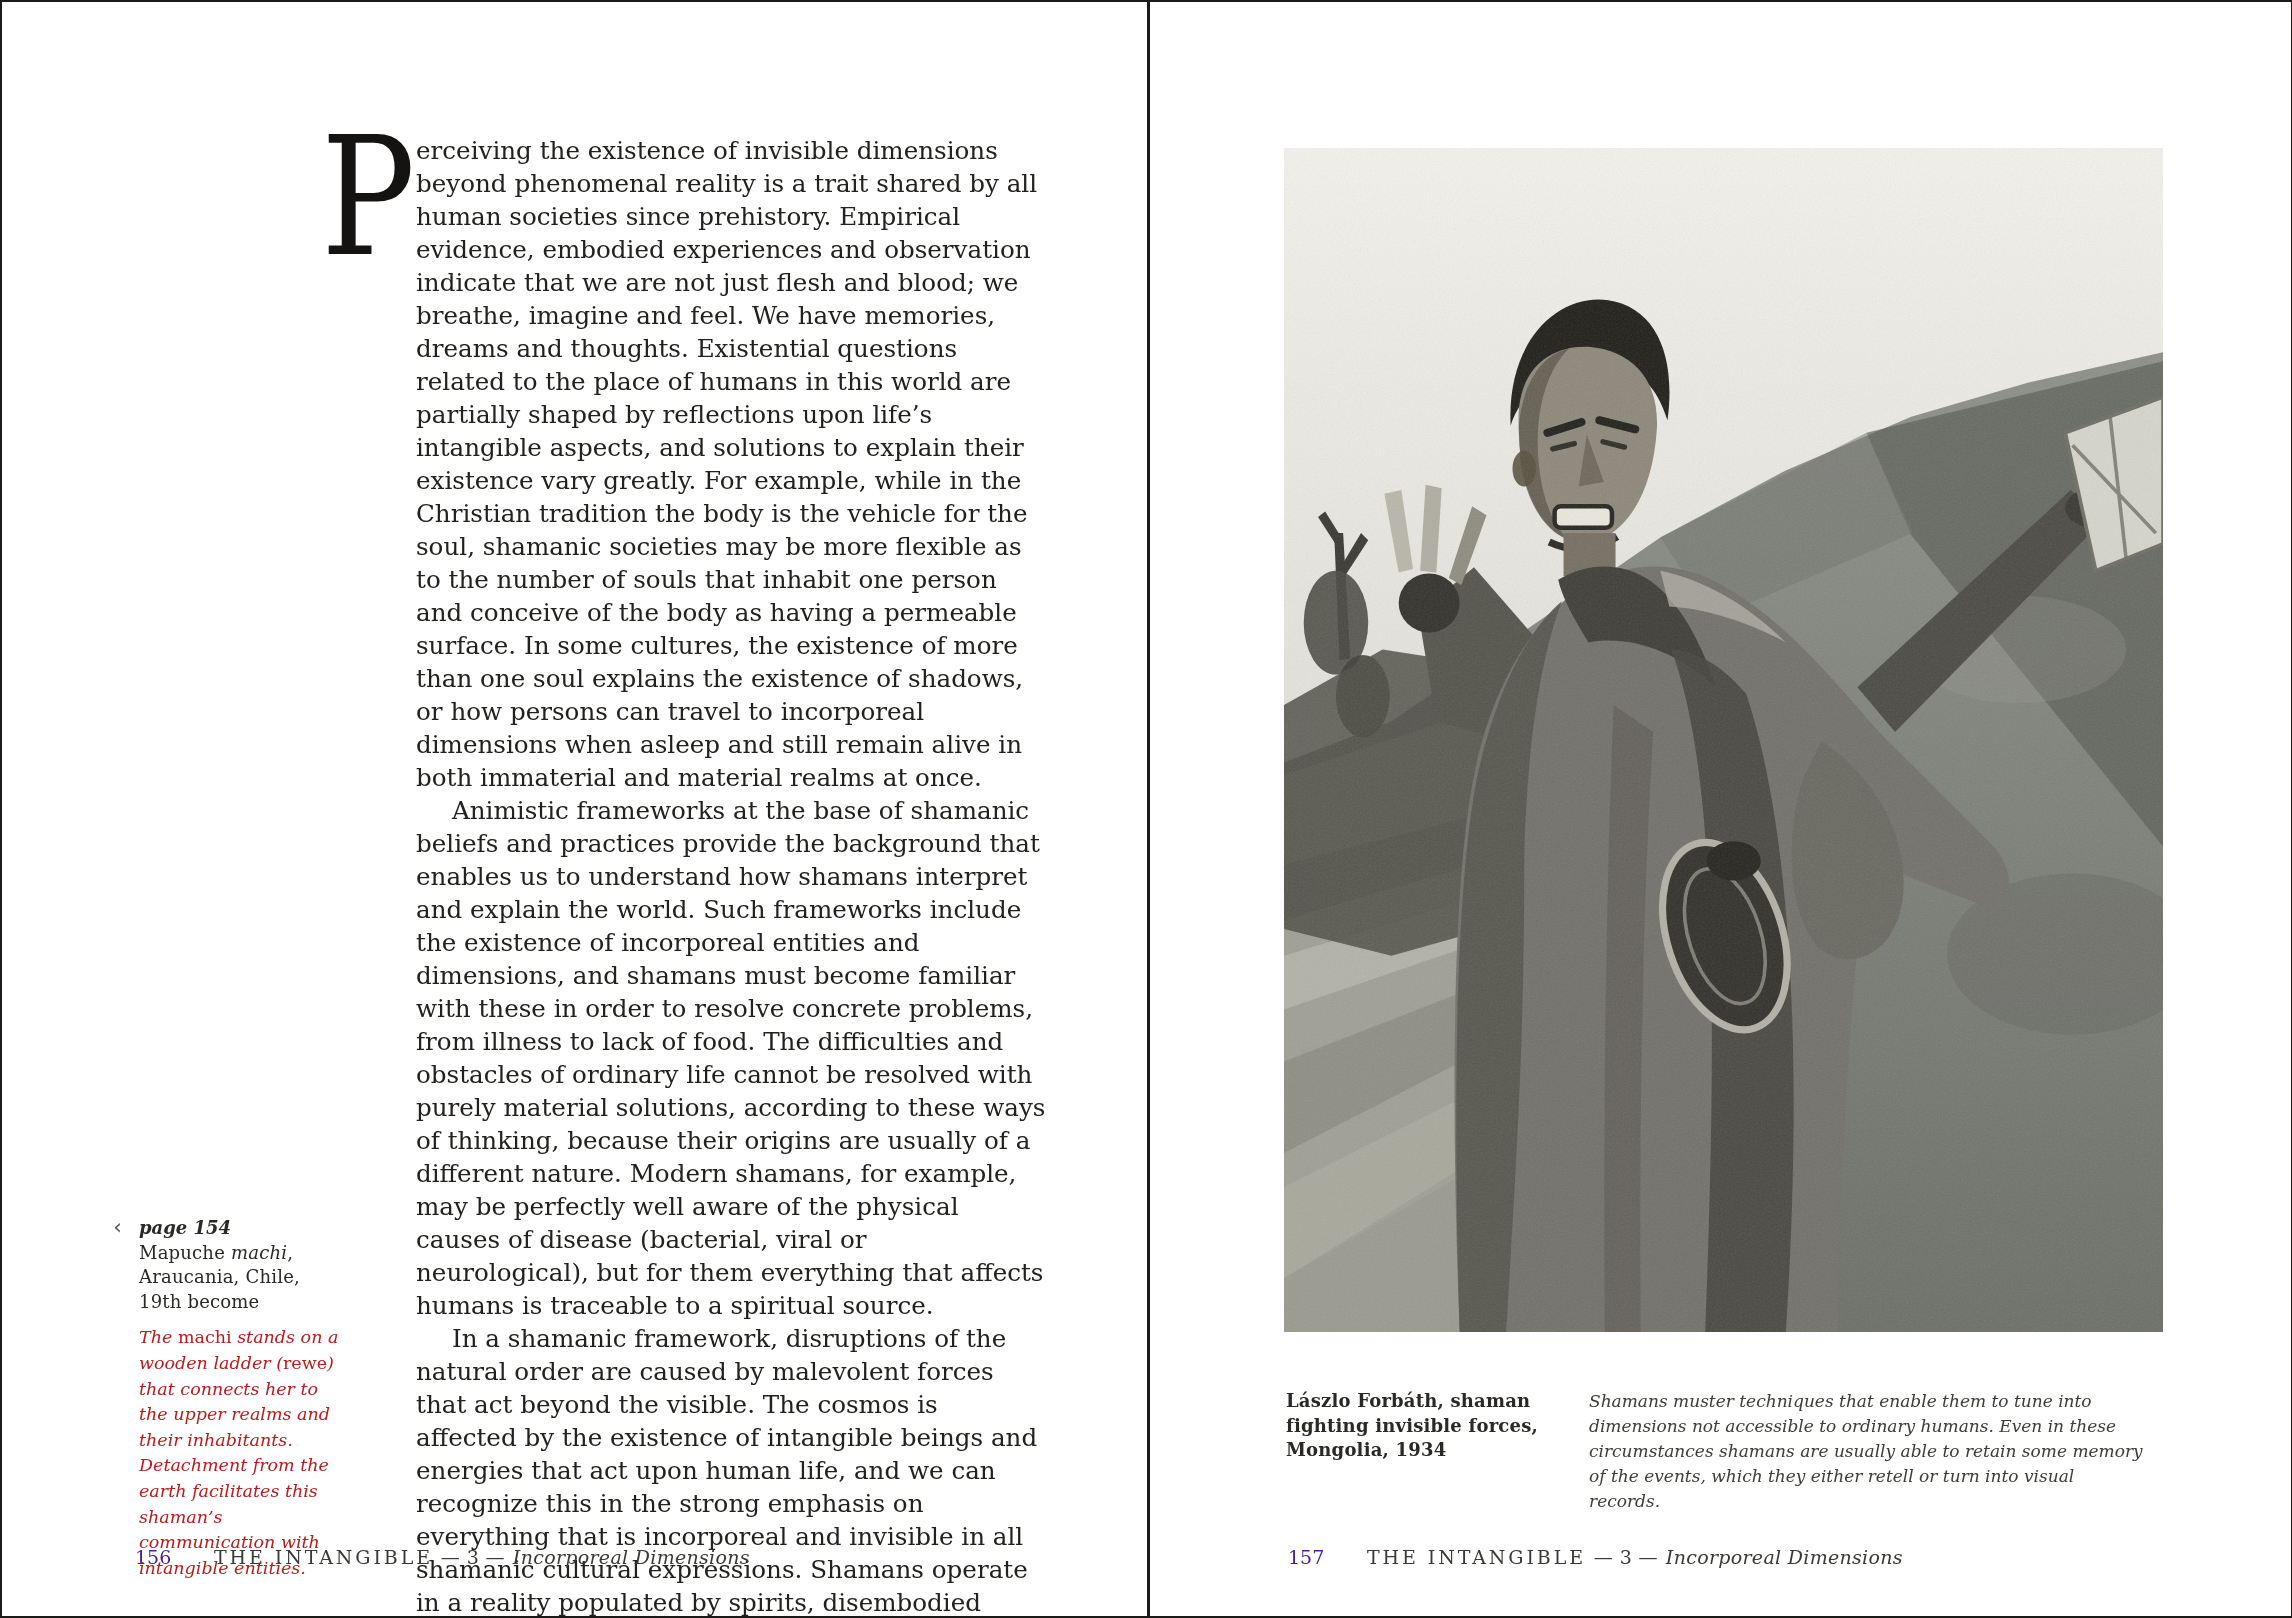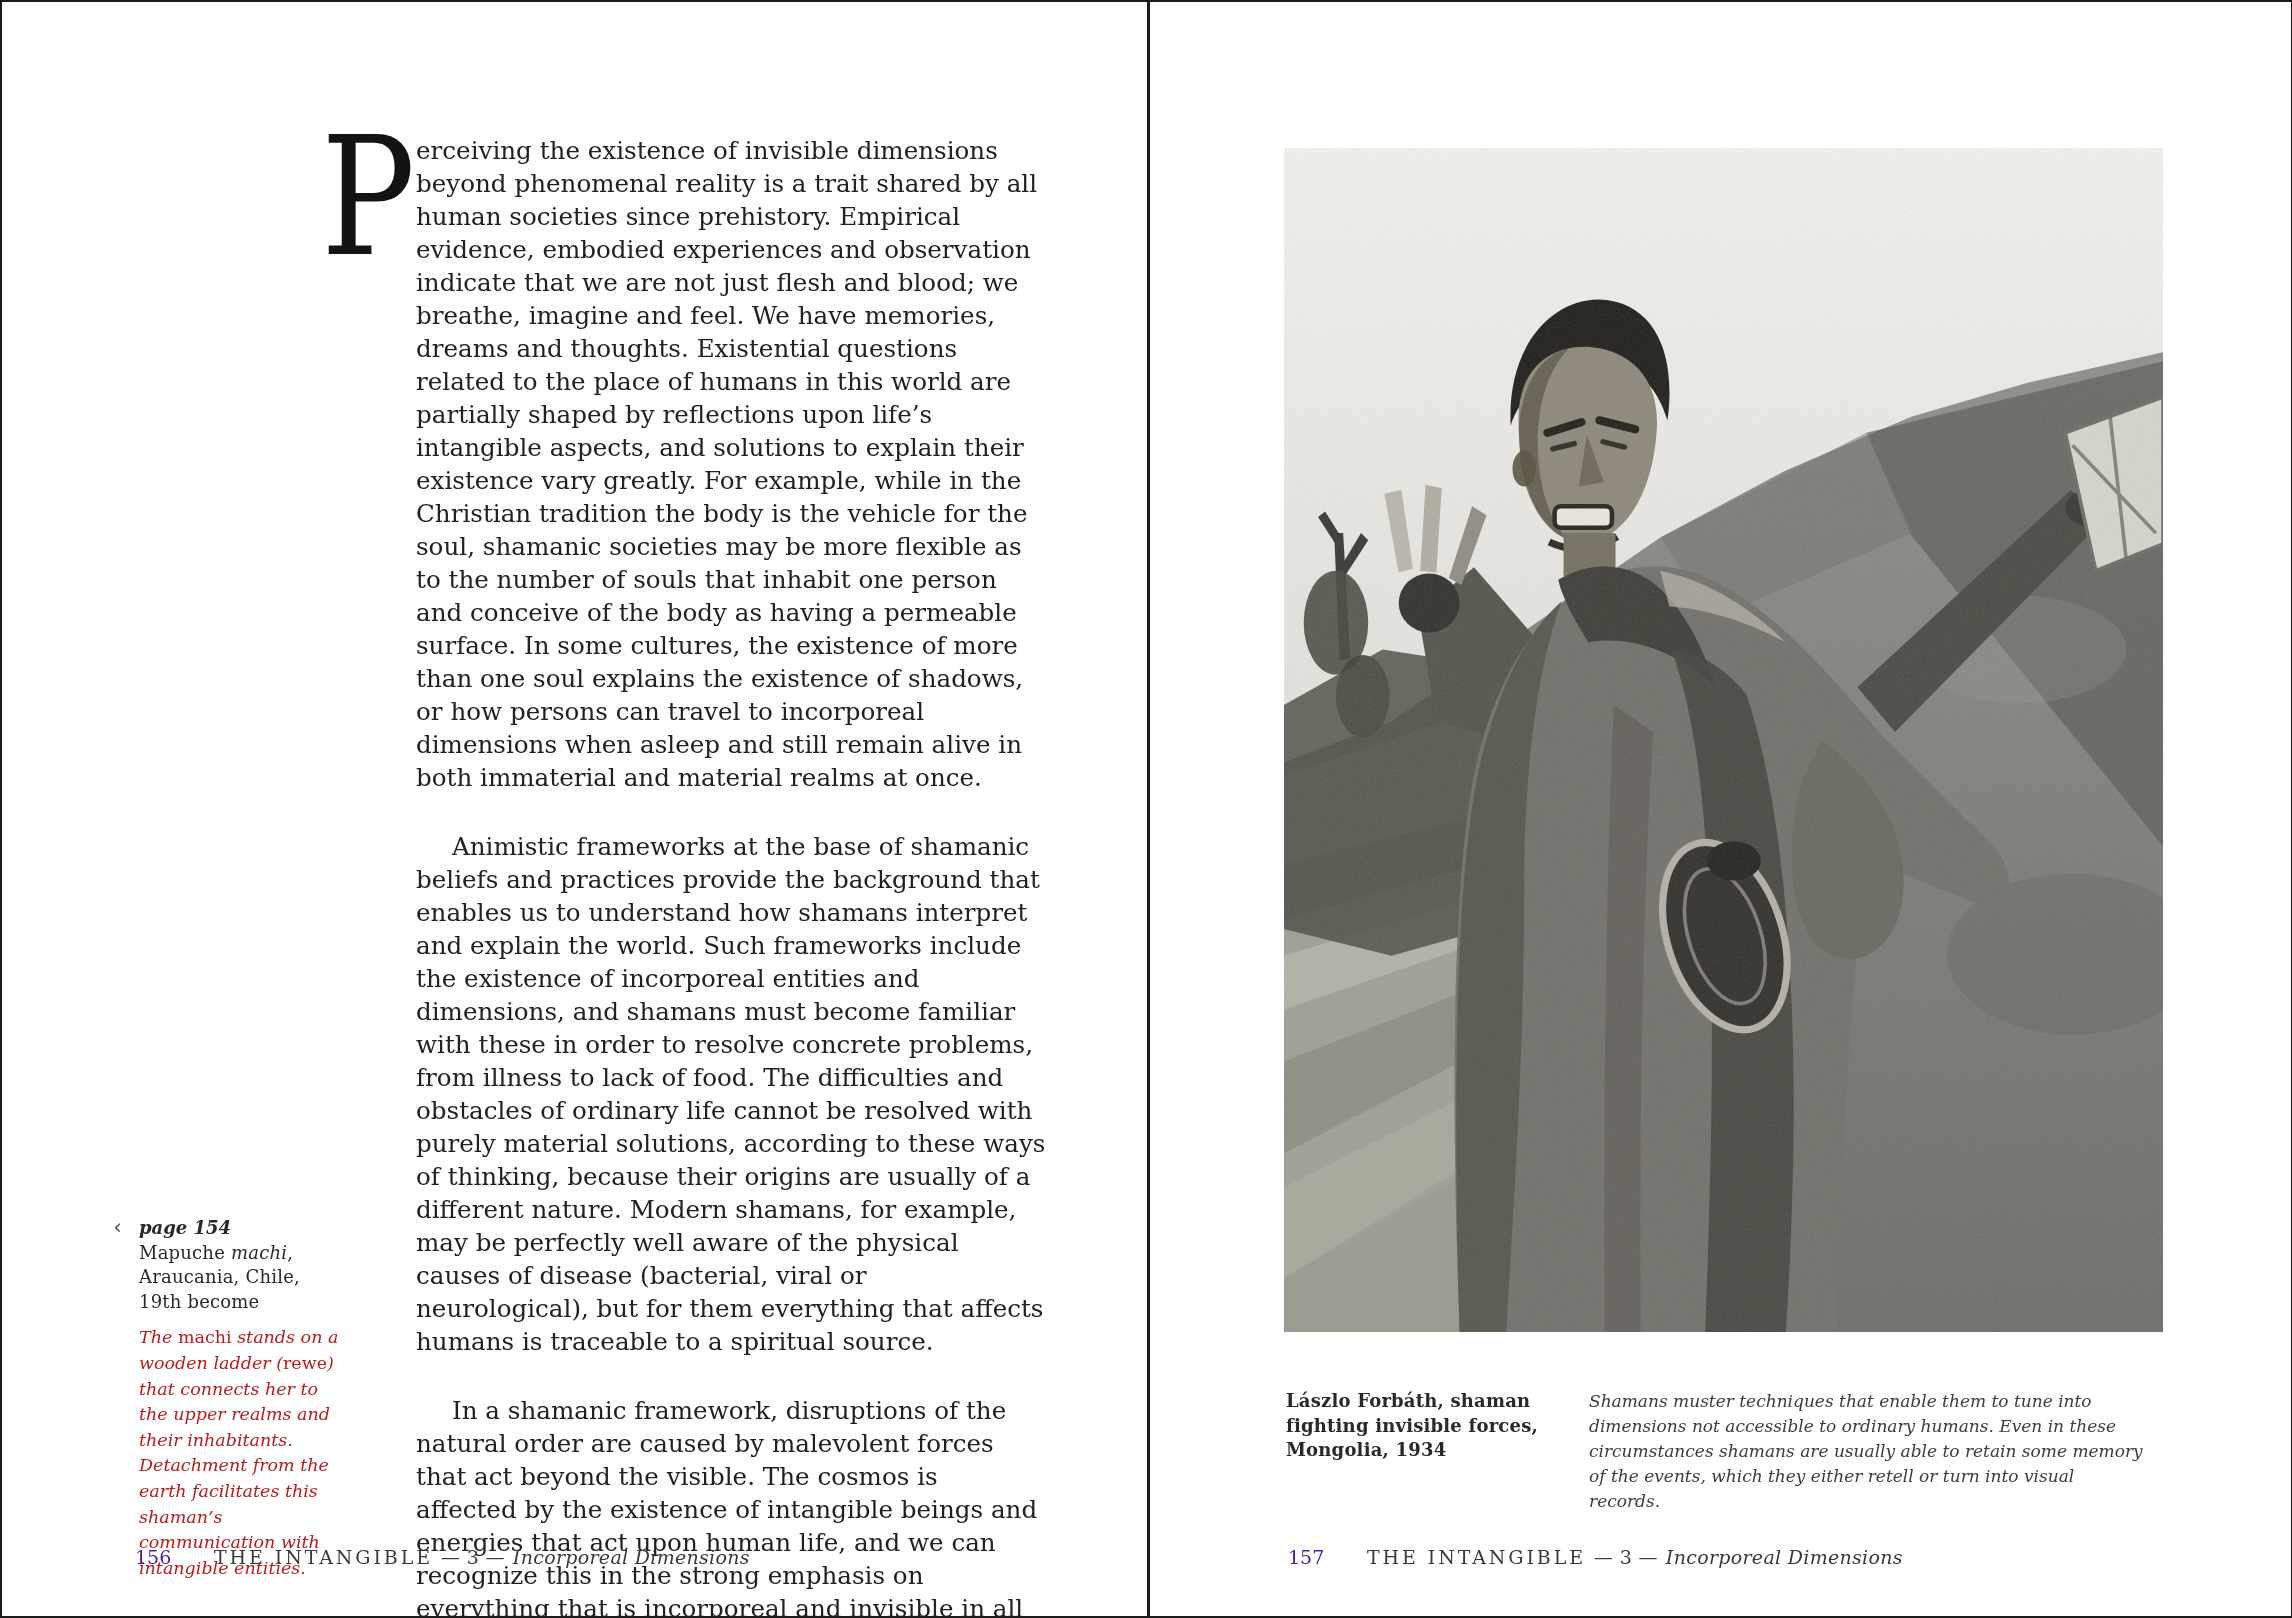--- a/index.html
+++ b/index.html
@@ -18,21 +18,21 @@
     background:#1b1a18;
   }
 
   
   .body-column{
     position:absolute;left:414px;top:132px;width:630px;
     font-size:24.6px;line-height:33px;
     text-rendering:optimizeLegibility;
   }
   .body-column p{margin:0;}
-  .par.indent{text-indent:36px;margin-top:36px;}
+  .par.indent{text-indent:36px;}
   .dropcap{
     position:absolute;
     left:-95px;top:-19px;
     font-size:165px;line-height:1;
     transform:scaleX(.85);
     transform-origin:left top;
     color:#141311;
   }
   .sidebar{
     position:absolute;left:113px;top:1214px;width:260px;

